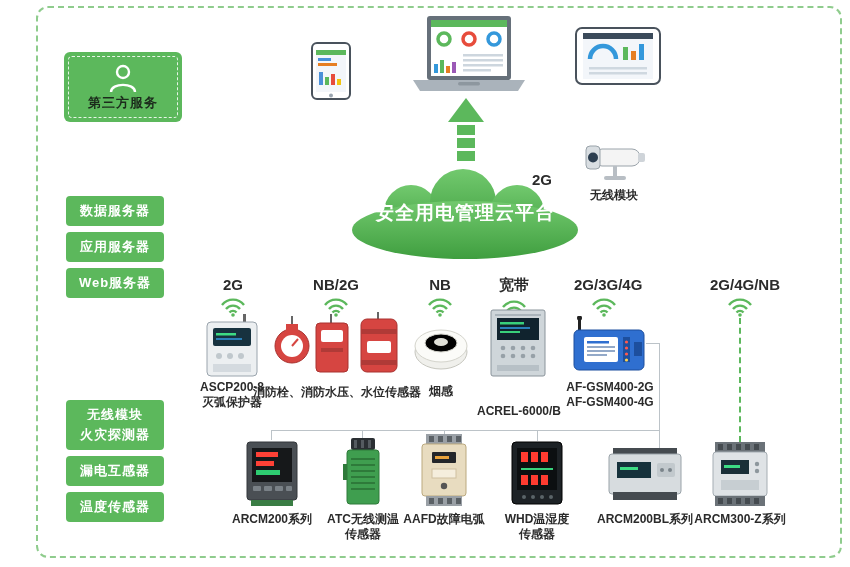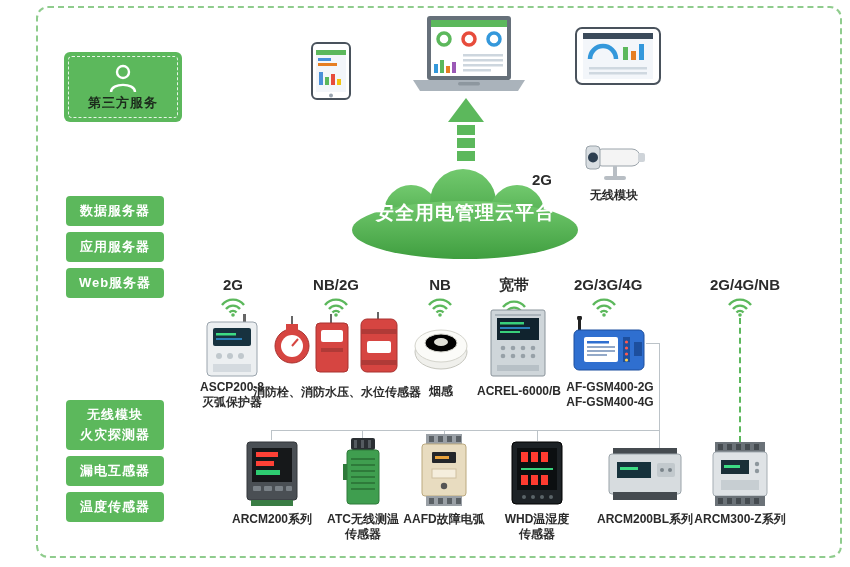--- a/index.html
+++ b/index.html
@@ -256,21 +256,21 @@
       <circle cx="24" cy="40" r="2.3" fill="#97a1a8"></circle>
       <circle cx="34" cy="40" r="2.3" fill="#97a1a8"></circle>
       <circle cx="44" cy="40" r="2.3" fill="#97a1a8"></circle>
       <circle cx="14" cy="48" r="2.3" fill="#97a1a8"></circle>
       <circle cx="24" cy="48" r="2.3" fill="#97a1a8"></circle>
       <circle cx="34" cy="48" r="2.3" fill="#97a1a8"></circle>
       <circle cx="44" cy="48" r="2.3" fill="#97a1a8"></circle>
       <rect x="8" y="57" width="42" height="6" fill="#b7c0c6"></rect>
     </svg>
   </div>
-  <div class="caption" style="left:459px;top:384px">ACREL-6000/B</div>
+  <div class="caption" style="left:459px;top:404px">ACREL-6000/B</div>
 
   <div class="abs" style="left:572px;top:316px">
     <svg width="74" height="56" viewBox="0 0 74 56">
       <rect x="6" y="0" width="3" height="16" rx="1.5" fill="#222"></rect>
       <circle cx="7.5" cy="2" r="2.5" fill="#222"></circle>
       <rect x="2" y="14" width="70" height="40" rx="5" fill="#2f6fd0" stroke="#1d4f9e"></rect>
       <rect x="12" y="21" width="34" height="25" rx="2" fill="#ffffff"></rect>
       <rect x="15" y="25" width="22" height="2.5" fill="#2f6fd0"></rect>
       <rect x="15" y="30" width="28" height="2" fill="#93a9c8"></rect>
       <rect x="15" y="34" width="28" height="2" fill="#93a9c8"></rect>

